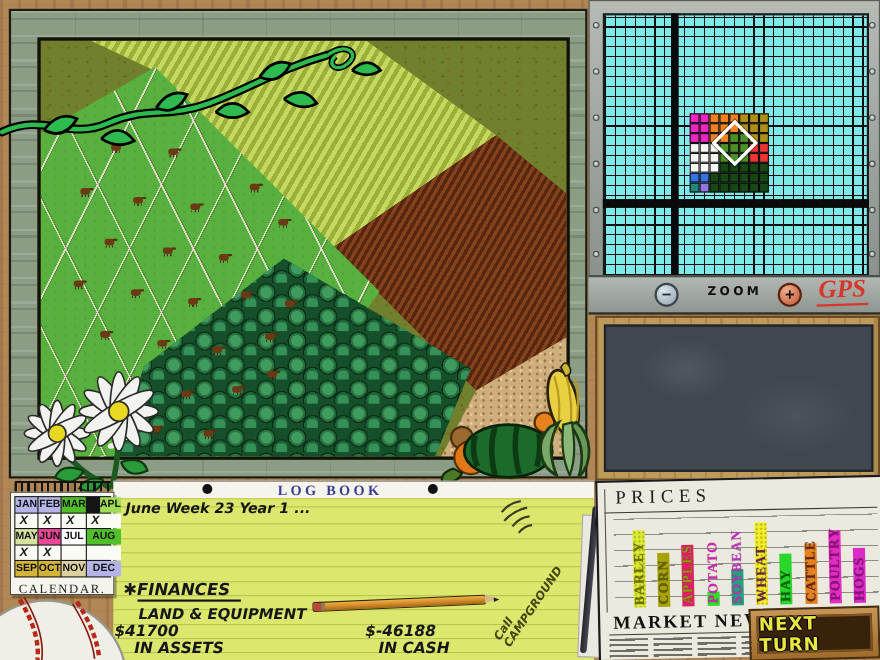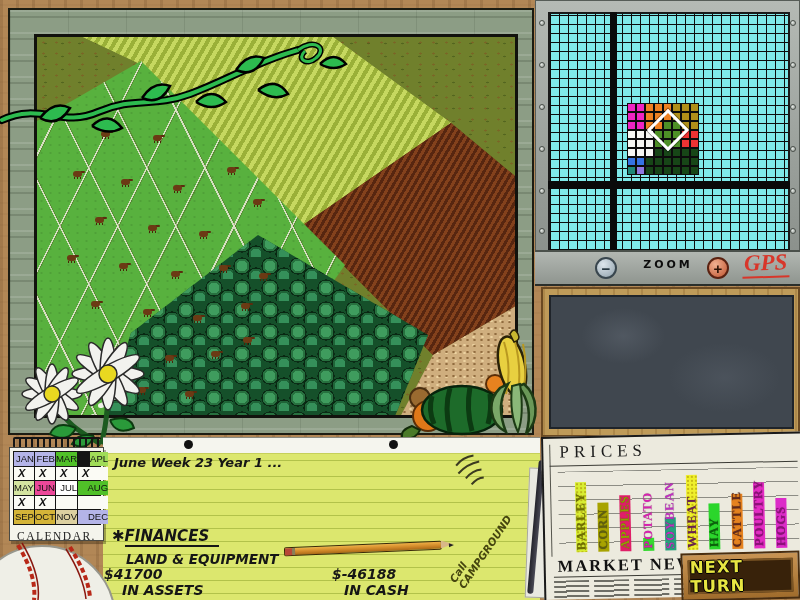--- a/index.html
+++ b/index.html
@@ -139,21 +139,21 @@
     background:#14141c;transform:rotate(-3deg);}
 
   
   .cal-spiral{left:13px;top:437px;width:88px;height:11px;z-index:8;
     background:repeating-linear-gradient(90deg,#141414 0 2px,transparent 2px 6px);
     border-top:2px solid #141414;border-radius:2px;}
   .cal-pad{left:9px;top:447px;width:95px;height:94px;z-index:8;background:#f4f4ec;
     border:1px solid #4a4a44;box-shadow:2px 3px 0 rgba(40,30,10,.35);}
   .cal-grid{left:13px;top:451px;width:88px;z-index:9;display:grid;
     grid-template-columns:repeat(4,1fr);background:#151515;gap:1px;padding:1px;}
-  .cal-month{height:14px;font-size:9.5px;font-weight:normal;color:#111;text-align:right;line-height:14px;}
+  .cal-month{height:14px;font-size:9.5px;font-weight:bold;color:#111;text-align:center;line-height:14px;}
   .cal-mark{height:13px;background:#fbfbf5;font-size:11px;font-weight:bold;font-style:italic;
     color:#111;text-align:left;padding-left:4px;line-height:12px;}
   .cal-caption{left:9px;top:530px;width:95px;z-index:9;text-align:center;
     font-family:"Liberation Serif",serif;font-size:11.5px;letter-spacing:1.5px;color:#222;}
 
   
   .news{left:541px;top:437px;width:259px;height:163px;z-index:7;background:#eceade;
     border-left:2px solid #1a1a1a;border-top:2px solid #1a1a1a;transform:rotate(-1.2deg);
     transform-origin:top left;overflow:hidden;}
   .news-vrule{position:absolute;left:6px;top:6px;width:1px;height:112px;background:#55554d;}
@@ -387,20 +387,21 @@
   <div class="abs mm-bottombar"></div>
   <div class="abs zoom-minus">−</div>
   <div class="abs zoom-label">ZOOM</div>
   <div class="abs zoom-plus">+</div>
   <div class="abs gps-label">GPS</div>
 
   <div class="abs menu-panel"></div>
   <div class="abs menu-slate"></div>
 
   <div class="abs lb-header"></div>
+  <div class="abs lb-title">LOG BOOK</div>
   <div class="abs lb-dot" style="left:184px;top:440px"></div>
   <div class="abs lb-dot" style="left:389px;top:440px"></div>
   <div class="abs lb-paper"></div>
   <div class="abs hand lb-date">June  Week 23  Year 1 ...</div>
   <div class="abs hand lb-fin">
     <span>✱</span><span class="fin-word">FINANCES</span>
   </div>
   <div class="abs hand lb-land">LAND &amp; EQUIPMENT</div>
   <div class="abs hand lb-assets-val">$41700</div>
   <div class="abs hand lb-assets-lbl">IN ASSETS</div>

